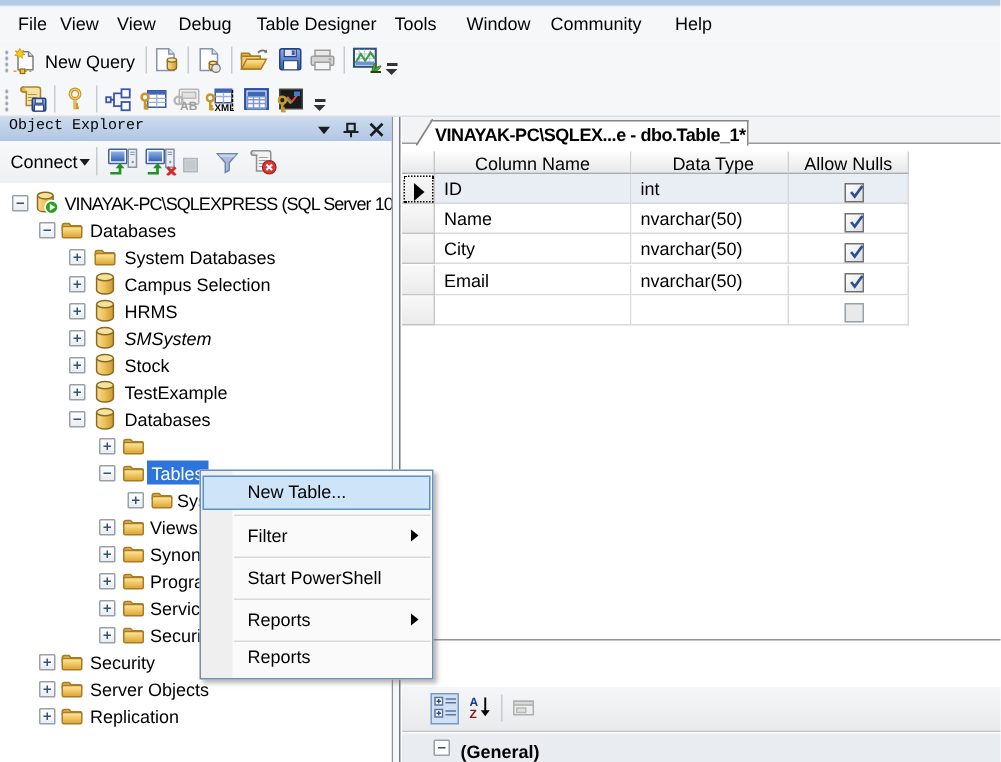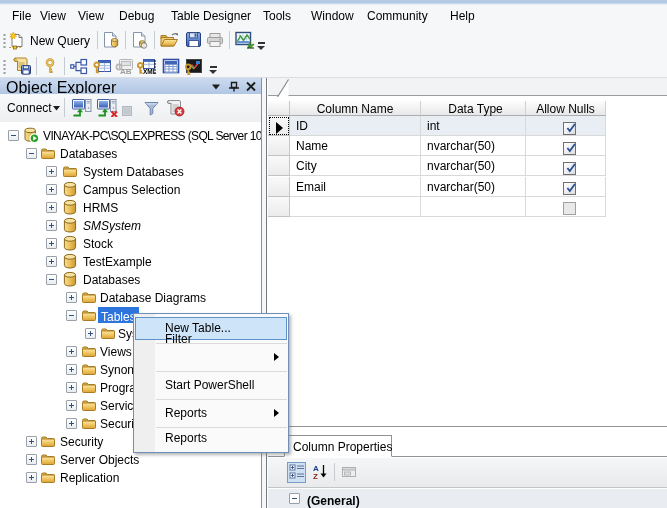--- a/index.html
+++ b/index.html
@@ -11,21 +11,21 @@
 .mitem { position:absolute; top:4px; font-size:12px; color:#000; }
 #toolbars { left:0; top:27px; width:667px; height:51px; background:#f6f7f8; border-bottom:1px solid #dcdee1; }
 .grip { position:absolute; left:3px; width:3px; background-image:radial-gradient(circle at 1.5px 2px,#9aa2ad 1px,transparent 1.3px); background-size:3px 4px; }
 .tsep { position:absolute; width:1px; background:#c6cbd2; }
 .ticon { position:absolute; }
 .chev { position:absolute; width:11px; }
 .chev i { position:absolute; left:1px; top:0; width:7px; height:2px; background:#333; }
 .chev b { position:absolute; left:0; top:4px; width:0; height:0; border-top:4px solid #333; border-left:4.5px solid transparent; border-right:4.5px solid transparent; }
 #oe { left:0; top:78px; width:262px; height:430px; background:#fff; border-right:1px solid #8a919c; }
 #oetitle { left:0; top:0px; width:261px; height:16px; background:linear-gradient(#ccdbef,#b1c6e4); }
-#oetitle span { position:absolute; left:6px; top:1px; font-size:16px; color:#000; }
+#oetitle span { position:absolute; left:6px; top:1px; font-size:10px; color:#000;font-family:Liberation Mono, monospace; }
 #oetb { left:0; top:16px; width:261px; height:28px; background:linear-gradient(#f8f9fa,#edeff1); }
 #tree { left:0; top:44px; width:261px; height:386px; background:#fff; overflow:hidden; }
 .trow { position:absolute; height:18px; white-space:nowrap; }
 .tlabel { position:absolute; top:2px; font-size:12px; color:#000; }
 .exp { position:absolute; top:3px; width:11px; height:11px; border:1px solid #9aa0a8; background:linear-gradient(#fff,#e9edf1); border-radius:1px; }
 .exp:before { content:""; position:absolute; left:2px; top:4px; width:5px; height:1px; background:#31537a; }
 .exp.plus:after { content:""; position:absolute; left:4px; top:2px; width:1px; height:5px; background:#31537a; }
 .ticn { position:absolute; top:0px; }
 .sel { position:absolute; background:#2d74dd; }
 #split { left:262px; top:78px; width:4px; height:430px; background:#f6f7f8; }
@@ -808,21 +808,20 @@
                 <stop offset="1" stop-color="#cb9a30"></stop>
               </linearGradient>
 <linearGradient id="blu" x1="0" y1="0" x2="0" y2="1">
                 <stop offset="0" stop-color="#8fb0e8"></stop>
                 <stop offset="1" stop-color="#3460b8"></stop>
               </linearGradient>
 </defs>
 <path d="M1.5 5.5 q0-1.5 1.5-1.5 h3 l1.5 1.5 h6 q1 0 1 1 v0.5 h-13 z" fill="#e2b14d" stroke="#a87c22" stroke-width="1"></path>
 <rect x="1.5" y="6" width="13" height="7.5" rx="1" fill="url(#goldf)" stroke="#a87c22" stroke-width="1"></rect>
 </svg></span>
-        <span class="tlabel" style="left:100px;">Database Diagrams</span>
       </div>
 <div class="trow" style="left:0;top:185px;width:261px;">
         <span class="exp" style="left:66px;"></span>
         <span class="ticn" style="left:81px;"><svg width="16" height="16" viewBox="0 0 16 16">
             <defs>
 <linearGradient id="gold" x1="0" y1="0" x2="0" y2="1">
                 <stop offset="0" stop-color="#fce9a8"></stop>
                 <stop offset="0.5" stop-color="#ecc05a"></stop>
                 <stop offset="1" stop-color="#d49b2f"></stop>
               </linearGradient>
@@ -1135,20 +1134,23 @@
 <rect x="1.5" y="6" width="13" height="7.5" rx="1" fill="url(#goldf)" stroke="#a87c22" stroke-width="1"></rect>
 </svg></span>
         <span class="tlabel" style="left:60px;">Management</span>
       </div>
   </div>
 </div>
 <div class="abs" id="split"></div>
 
 <div class="abs" id="doc">
   <div class="abs" id="tabstrip"></div>
+  <div class="abs" id="dtab">
+      <span>VINAYAK-PC\SQLEX...e - dbo.Table_1*</span>
+    </div>
   <svg class="abs" id="dtabslant" width="12" height="18" viewBox="0 0 12 18">
       <path d="M11.5 0.5 L11.5 18 L1 18 Z" fill="#fff"></path>
       <path d="M0.5 18 L11.5 0.5" stroke="#848484" stroke-width="1.1" fill="none"></path>
     </svg>
   <div class="abs" id="grid">
 <div class="gh" style="left:0;width:22px;border-right-color:#c7c7c7;"></div>
 <div class="gh" style="left:22px;width:131px;padding-top:1px;">Column Name</div>
 <div class="gh" style="left:153px;width:105px;padding-top:1px;text-indent:5px;">Data Type</div>
 <div class="gh" style="left:258px;width:80px;padding-top:1px;">Allow Nulls</div>
 <div class="rh" style="top:15px;height:20px;"></div>
@@ -1189,25 +1191,20 @@
           <path d="M3.4 7 l2.4 3 L10.9 3" stroke="#2b4f94" stroke-width="1.8" fill="none"></path>
         </svg>
       </div>
 <div class="rh" style="top:96px;height:20px;"></div>
 <div class="gc" style="left:22px;top:96px;width:131px;height:20px;background:#fff;"></div>
 <div class="gc" style="left:153px;top:96px;width:105px;height:20px;background:#fff;"></div>
 <div class="gc" style="left:258px;top:96px;width:80px;height:20px;background:#fff;"></div>
 <div class="cb cbd" style="left:295px;top:101px;"></div>
   </div>
   <div class="abs" id="cpline"></div>
-  <div class="abs" id="cptabs">
-      <div id="cptab">
-        <span>Column Properties</span>
-      </div>
-    </div>
   <div class="abs" id="cptb">
     <div id="cpcat"></div>
     <span class="ticon" style="left:21px;top:6px;"><svg width="16" height="16" viewBox="0 0 16 16">
 <rect x="1" y="1" width="5" height="5" fill="#fff" stroke="#5b749c"></rect>
 <path d="M2 3.5 h3 M3.5 2 v3" stroke="#2a4a7a" stroke-width="0.9"></path>
 <rect x="1" y="9" width="5" height="5" fill="#fff" stroke="#5b749c"></rect>
 <path d="M2 11.5 h3 M3.5 10 v3" stroke="#2a4a7a" stroke-width="0.9"></path>
 <path d="M8 2 h7 M8 4.5 h7 M8 10 h7 M8 12.5 h7" stroke="#5b749c" stroke-width="1"></path>
 </svg></span>
     <span class="ticon" style="left:44px;top:5px;"><svg width="17" height="17" viewBox="0 0 17 17">
@@ -1227,21 +1224,21 @@
       <div class="exp"></div>
       <b>(General)</b>
     </div>
 </div>
 
 <div class="abs" id="ctx">
   <div id="ctxgut"></div>
   <div id="mhl"></div>
   <span class="mi" style="top:7px">New Table...</span>
   <div class="msep" style="top:29px"></div>
-  <span class="mi" style="top:18px">Filter</span>
+  <span class="mi" style="top:36px">Filter</span>
   <div class="marr" style="top:39px"></div>
   <div class="msep" style="top:57px"></div>
   <span class="mi" style="top:64px">Start PowerShell</span>
   <div class="msep" style="top:85px"></div>
   <span class="mi" style="top:92px">Reports</span>
   <div class="marr" style="top:95px"></div>
   <div class="msep" style="top:113px"></div>
   <span class="mi" style="top:117px">Reports</span>
 </div>
 

